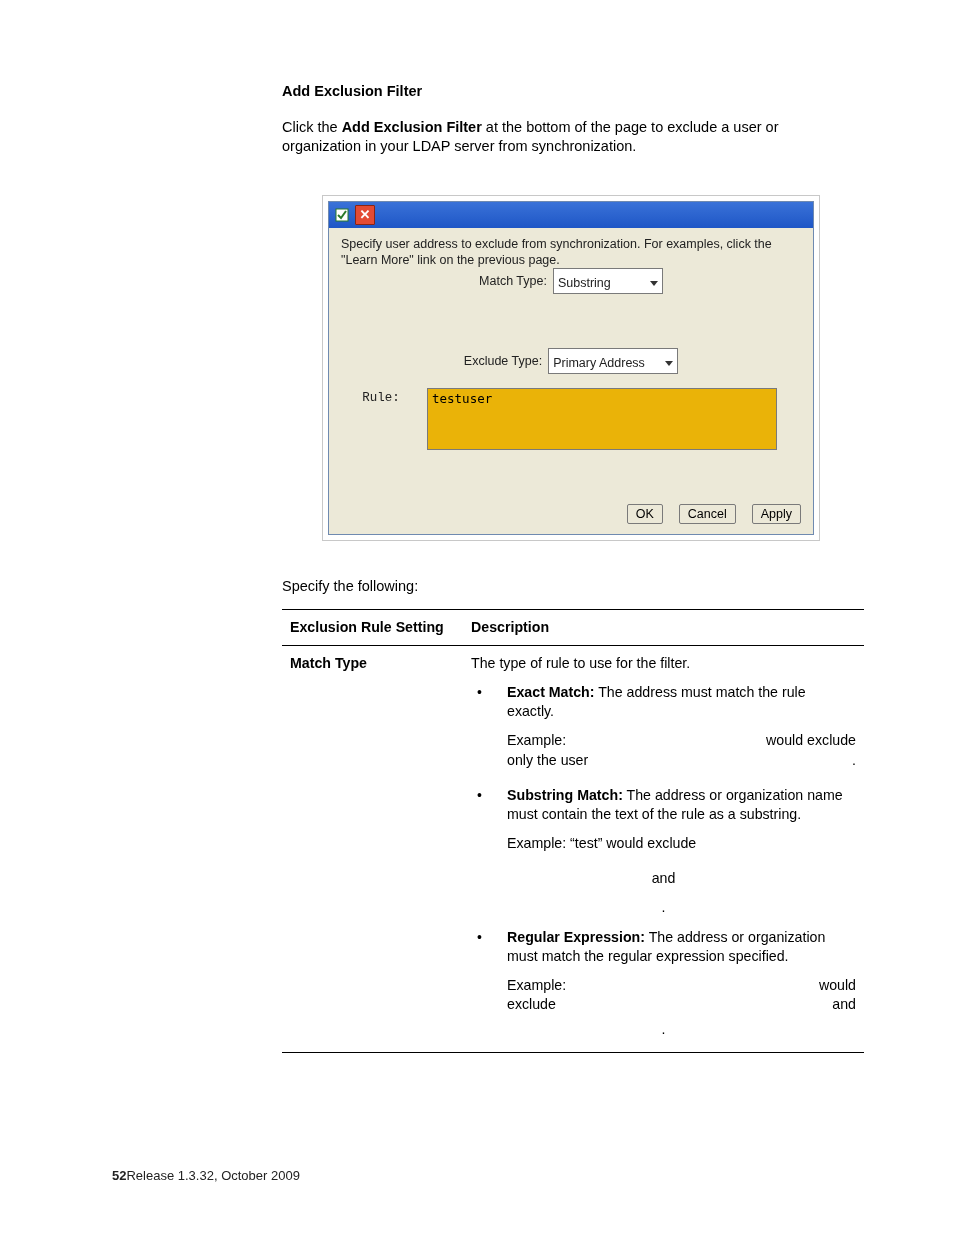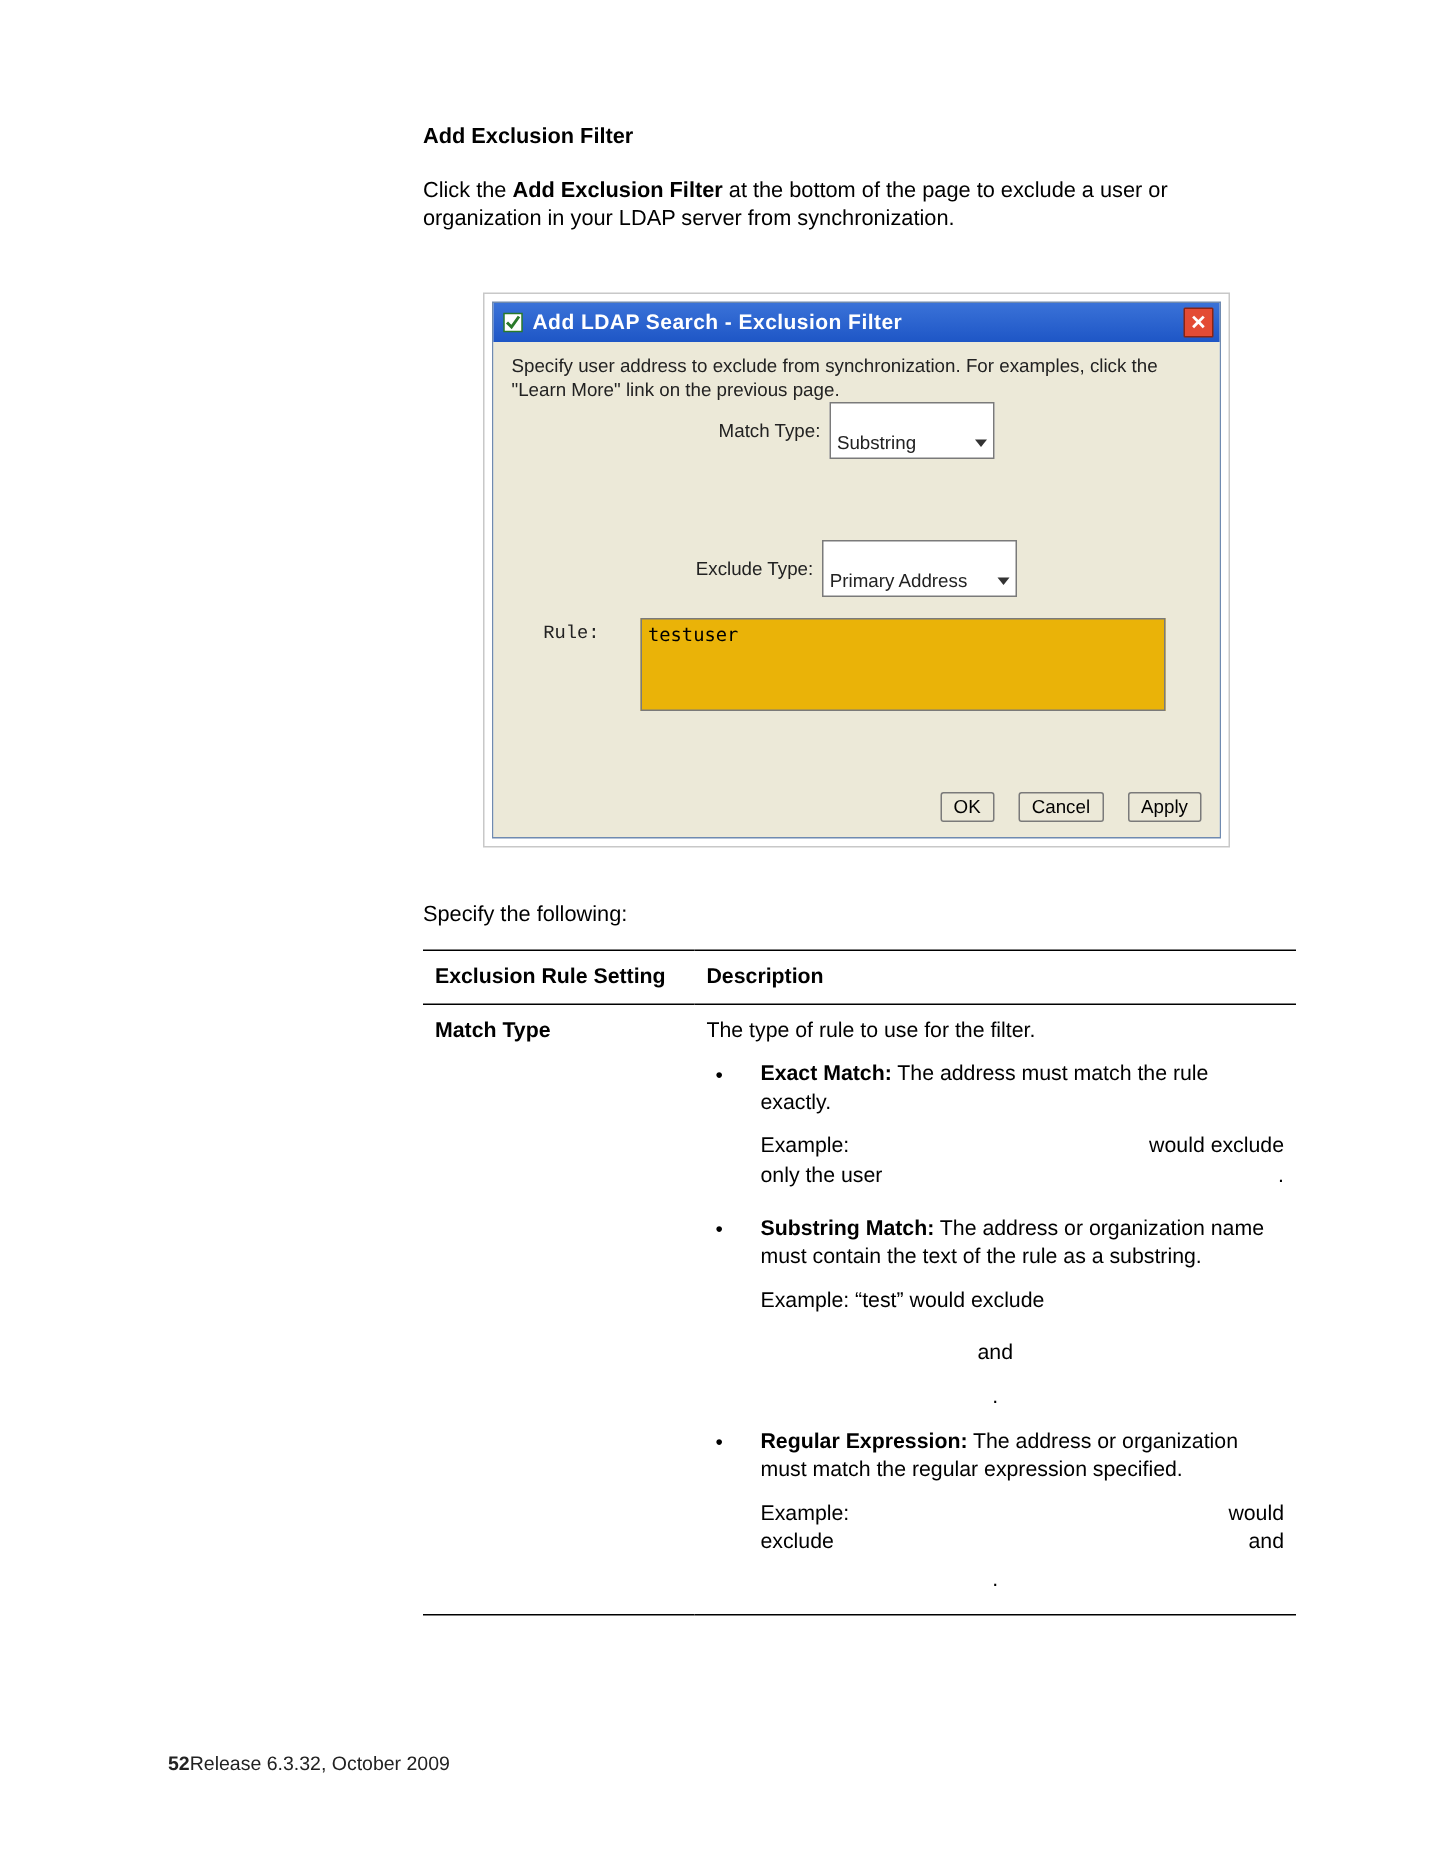--- a/index.html
+++ b/index.html
@@ -84,21 +84,21 @@
     padding-right: 6px;
     padding-top: 2px;
     font-family: Liberation Mono, monospace;
   }
   .select {
     border: 1px solid #7a7a7a;
     background: #fff;
     height: 20px;
     display: flex;
     align-items: center;
-    padding: 16px 4px 0 4px;
+    padding: 4px 4px 0 4px;
     font-size: 12.5px;
     position: relative;
   }
   .select .sel-text { flex: 1; padding-right: 12px;}
   .select .caret {
     width: 0;height: 0;
     border-left: 4px solid transparent;
     border-right: 4px solid transparent;
     border-top: 5px solid #333;
     margin-left: 4px;
@@ -202,21 +202,20 @@
 
   <div class="dialog-wrap">
     <div class="dialog">
       <div class="titlebar">
         <span class="titlebar-icon">
           <svg viewBox="0 0 14 14">
               <rect x="1" y="1" width="12" height="12" fill="#fff" stroke="#2a7a2a"></rect>
               <path d="M3 7 L6 10 L11 3" stroke="#2a7a2a" stroke-width="2" fill="none"></path>
             </svg>
         </span>
-        <span class="titlebar-title">Add LDAP Search - Exclusion Filter</span>
         <span class="titlebar-close">✕</span>
       </div>
       <div class="dialog-body">
         <div class="dialog-instructions">Specify user address to exclude from synchronization. For examples, click the "Learn More" link on the previous page.</div>
 
         <div class="top-row">
           <div class="pair">
             <span class="lab2">Match Type:</span>
             <div class="select" style="width:100px;">
               <span class="sel-text">Substring</span>
@@ -301,16 +300,16 @@
             </div>
           </div>
           <p class="dot-line" style="margin-bottom:4px;">.</p>
         </td>
       </tr>
     </tbody>
   </table>
 
   <div class="footer">
     <span class="pg">52</span>
-    <span>Release 6.3.32, October 2009</span>
+    <span>Release 1.3.32, October 2009</span>
   </div>
 
 </div>
 
 </body></html>

